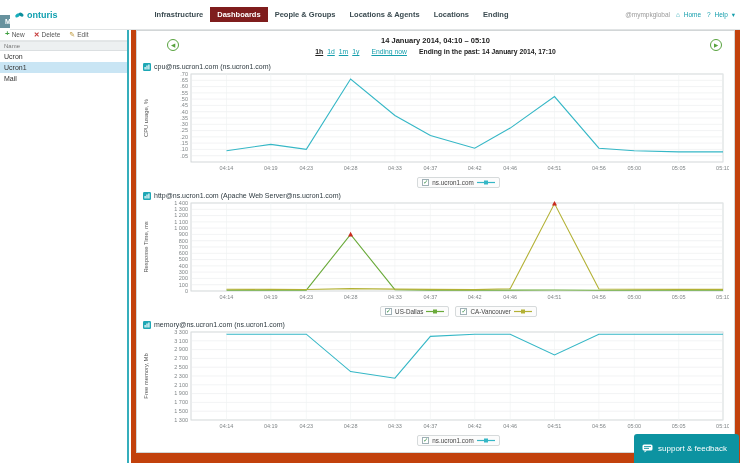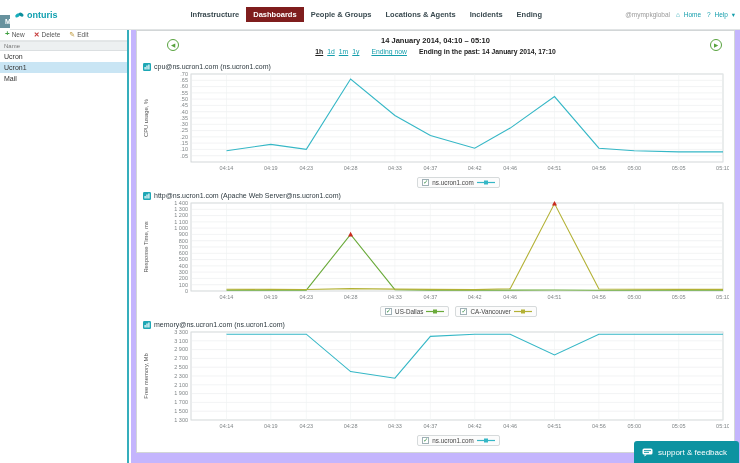--- a/index.html
+++ b/index.html
@@ -4,21 +4,21 @@
 <style>
   *{margin:0;padding:0;box-sizing:border-box}
   html,body{width:740px;height:463px;overflow:hidden;background:#fff;
     font-family:"Liberation Sans",sans-serif;position:relative}
 
   
   .topbar{position:absolute;top:0;left:10px;right:0;height:30px;background:#fff;
     border-bottom:1px solid #e1e4e5;display:flex;align-items:center;z-index:6}
   .logo{display:flex;align-items:center;gap:2px;padding:0 6px 0 4px;cursor:pointer}
   .logo-text{font-size:9px;font-weight:bold;color:#11a0b0}
-  .nav{display:flex;align-items:center;height:100%;margin-left:120px}
+  .nav{display:flex;align-items:center;height:100%;margin-left:84px}
   .nav-item{font-size:7.5px;font-weight:bold;color:#3a4a50;padding:0 7px;height:15px;
     line-height:15px;cursor:pointer;white-space:nowrap}
   .nav-item.active{background:#7f1d1d;color:#fff}
   .acct{margin-left:auto;display:flex;align-items:center;gap:6px;padding-right:5px;
     font-size:6.5px;color:#999;white-space:nowrap}
   .acct .lnk{color:#149eac;cursor:pointer;display:flex;align-items:center;gap:1px}
 
   
   .sidebar{position:absolute;top:15px;left:0;bottom:0;width:129px;background:#fff;
     border-right:2px solid #35aebc;z-index:5}
@@ -34,21 +34,21 @@
   .ico-del{color:#c63b3b;font-weight:bold;font-size:7px;line-height:7px}
   .ico-edit{color:#bc9432;font-size:7px;line-height:7px}
   .side-colhead{height:10px;background:#edf0f1;border-top:1px solid #e2e5e6;
     border-bottom:1px solid #dbdfe1;font-size:6px;color:#777;display:flex;
     align-items:center;padding-left:4px}
   .side-row{height:11px;font-size:7px;color:#333;display:flex;align-items:center;
     padding-left:4px;cursor:pointer}
   .side-row.selected{background:#c9e5f4}
 
   
-  .main{position:absolute;top:15px;left:131px;right:0;bottom:0;background:#c4b5fd}
+  .main{position:absolute;top:15px;left:131px;right:0;bottom:0;background:#c2410c}
   .main-title{height:11px;background:#f6f7f7;border-bottom:1px solid #dfe2e3;font-size:7px;
     color:#555;display:flex;align-items:center;padding-left:6px}
   .panel{position:absolute;top:15px;left:5px;right:5px;bottom:10px;background:#fff;
     border:1px solid #d2d6d7;padding:3px 4px 0 4px;overflow:hidden}
 
   .datenav{position:relative;height:25px}
   .arrow{position:absolute;top:5px;width:12px;height:12px;border:1.5px solid #58a33e;
     border-radius:50%;background:#fff;color:#58a33e;font-size:5.5px;display:flex;
     align-items:center;justify-content:center;cursor:pointer}
   .arrow.left{left:26px}
@@ -69,41 +69,41 @@
   text.tick{font-size:5.5px;fill:#808688}
   text.ylab{font-size:5.8px;fill:#555}
   .legend{display:flex;justify-content:center;gap:6px;height:12px;align-items:center;
     padding-left:46px}
   .legend-item{display:inline-flex;align-items:center;gap:3px;border:1px solid #d6dadb;
     background:#fcfcfc;padding:1px 4px;border-radius:2px;font-size:6.3px;color:#444;cursor:pointer}
   .cb{width:7px;height:7px;border:1px solid #9fb0b6;background:#fff;color:#2d8a3e;
     font-size:6px;line-height:6px;display:flex;align-items:center;justify-content:center}
 
   
-  .support{position:absolute;right:1px;bottom:0;height:22px;background:#0d93a1;
+  .support{position:absolute;right:1px;bottom:0;height:29px;background:#0d93a1;
     border-radius:3px 3px 0 0;color:#fff;font-size:8px;display:flex;align-items:center;
     gap:5px;padding:0 12px 0 8px;cursor:pointer;z-index:7}
 </style>
 </head>
 <body>
 
 <div class="topbar">
   <div class="logo">
     <svg width="11" height="10" viewBox="0 0 11 10">
       <ellipse cx="3.6" cy="5.4" rx="2.6" ry="1.7" transform="rotate(-35 3.6 5.4)" fill="#18aebc"></ellipse>
       <ellipse cx="7.2" cy="4.6" rx="2.6" ry="1.7" transform="rotate(35 7.2 4.6)" fill="#0d8f9c"></ellipse>
     </svg>
     <span class="logo-text">onturis</span>
   </div>
   <div class="nav">
       <span class="nav-item">Infrastructure</span>
       <span class="nav-item active">Dashboards</span>
       <span class="nav-item">People &amp; Groups</span>
       <span class="nav-item">Locations &amp; Agents</span>
-      <span class="nav-item">Incidents</span>
+      <span class="nav-item">Locations</span>
       <span class="nav-item">Ending</span>
     </div>
   <div class="acct">
     <span>@mympkglobal</span>
     <span class="lnk"><span>⌂</span>&nbsp;<span>Home</span></span>
     <span class="lnk"><span>?</span>&nbsp;<span>Help</span>&nbsp;<span>▾</span></span>
   </div>
 </div>
 
 <div class="sidebar">

